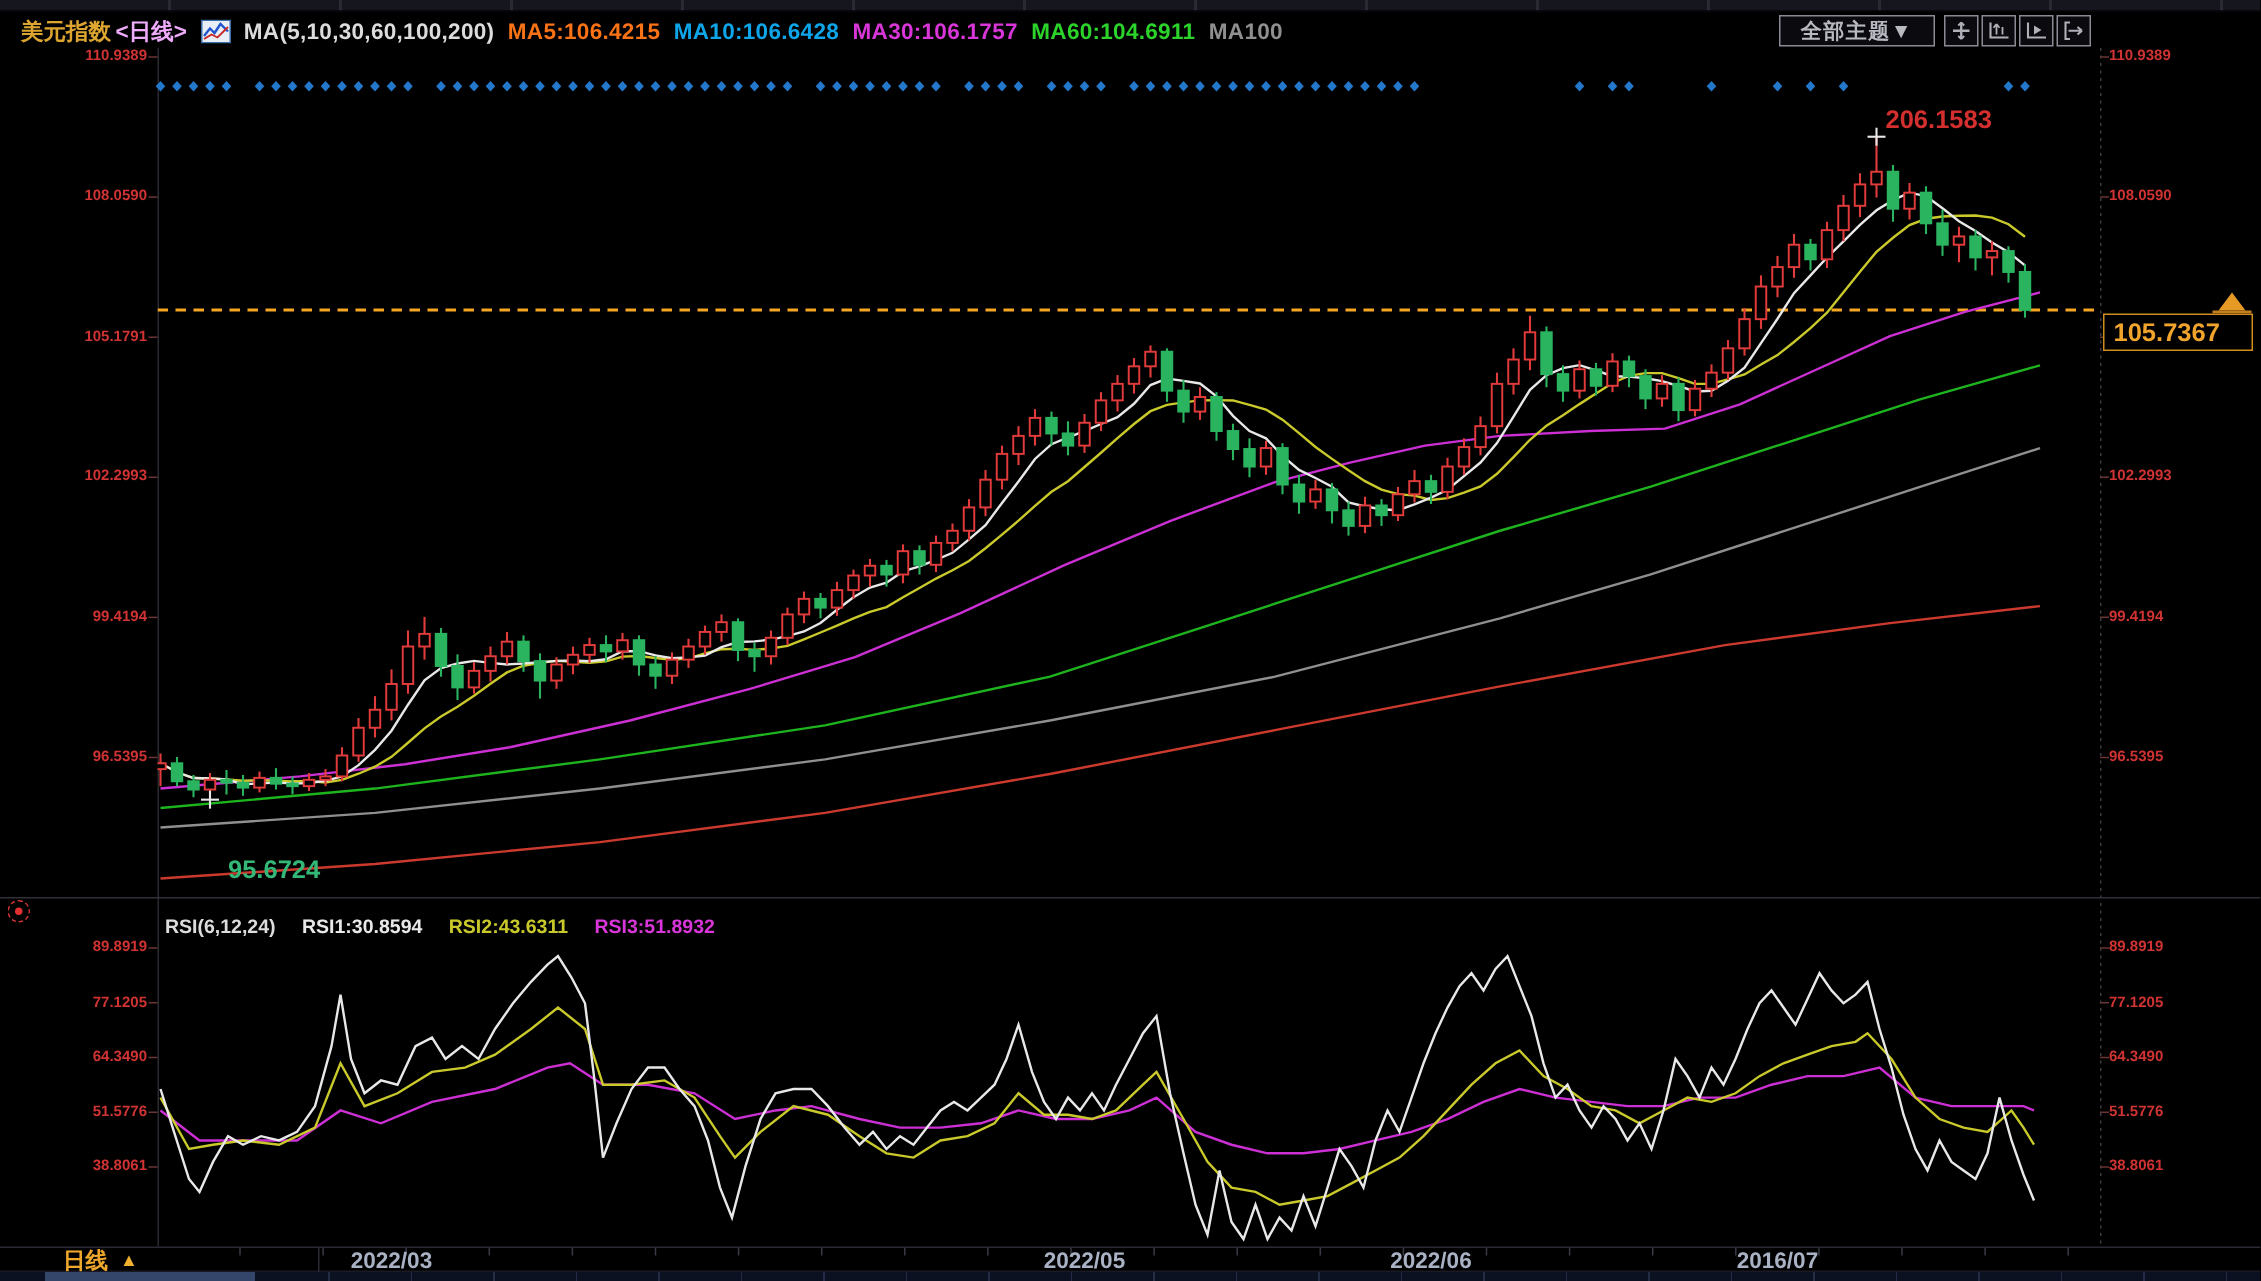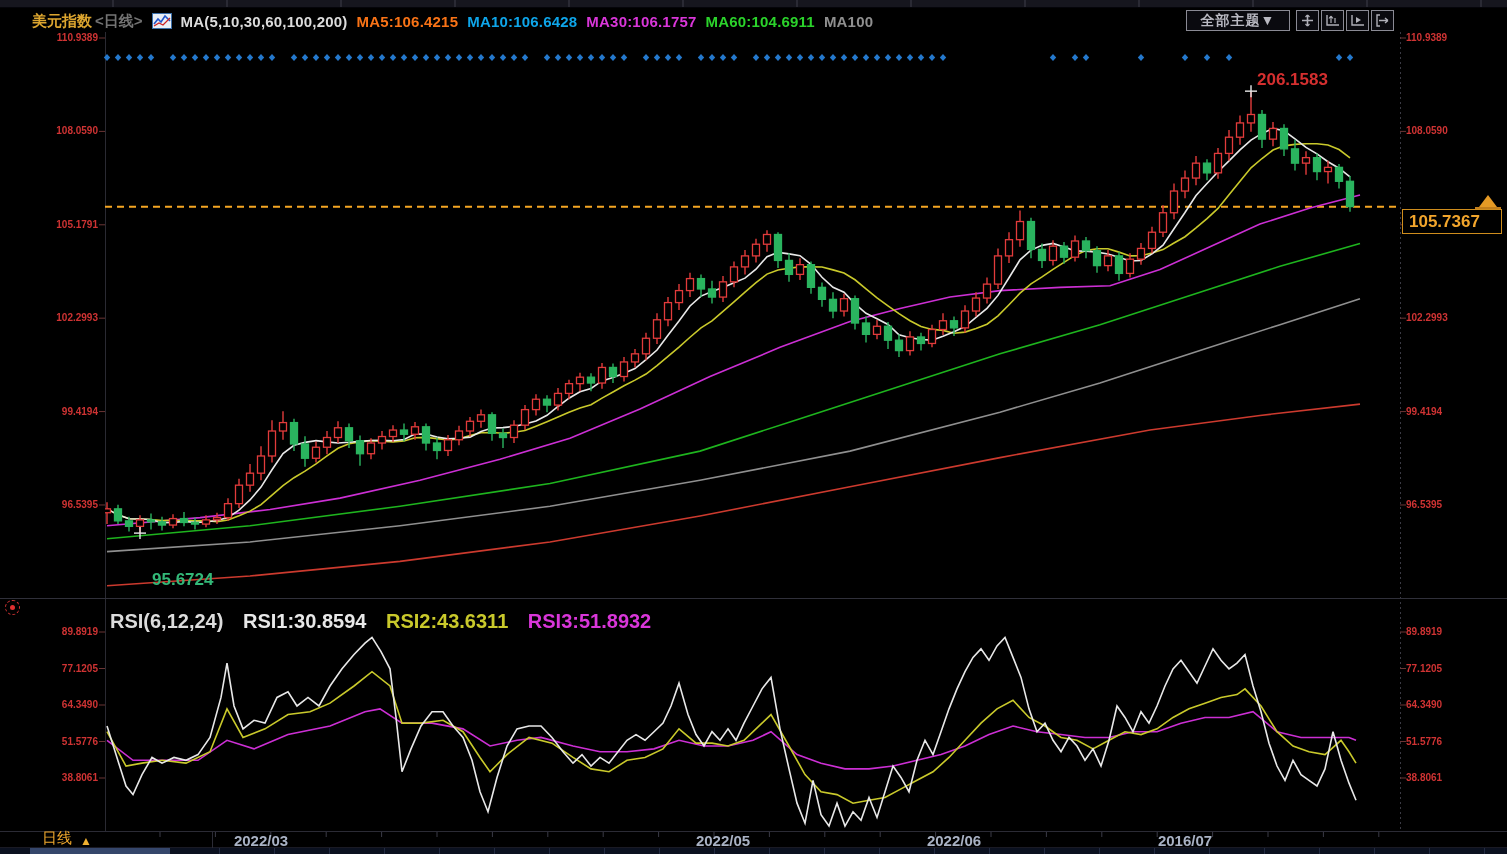--- a/index.html
+++ b/index.html
@@ -6,21 +6,21 @@
   html,body { background:#000; }
   body { width:1507px; height:854px; position:relative; overflow:hidden;
          font-family:"Liberation Sans", sans-serif; }
 
   #top-strip { position:absolute; left:0; top:0; width:1507px; height:8px;
     background:repeating-linear-gradient(90deg,#16161e 0,#16161e 112px,#2a2a34 112px,#2a2a34 114px);
     border-bottom:1px solid #05050a; z-index:4; }
 
   #header-bar { position:absolute; left:0; top:8px; width:1507px; height:26px;
     display:flex; align-items:center; z-index:5; background:transparent; }
-  #header-left { display:flex; align-items:center; gap:9px; padding-left:32px;
+  #header-left { display:flex; align-items:center; gap:9px; padding-left:14px;
     font-size:15px; font-weight:700; white-space:nowrap; }
   .legend-item { font-weight:700; letter-spacing:0.2px; }
   #chart-mini-icon { width:20px; height:16px; display:inline-block; }
 
   #themes-button { position:absolute; left:1186px; top:2px; width:104px; height:21px;
     border:1px solid #8a8a94; color:#b9b9c2; font-size:14px; font-weight:700;
     display:flex; align-items:center; justify-content:center; background:#0a0a0f;
     letter-spacing:1px; cursor:pointer; }
   .tool-icon-btn { position:absolute; top:2px; width:23px; height:21px;
     border:1px solid #8a8a94; background:#0a0a0f; display:flex; align-items:center;
@@ -31,56 +31,56 @@
   .axis-label.left { width:96px; text-align:right; }
   .axis-label.right { text-align:left; }
   .date-label { position:absolute; width:90px; text-align:center; font-size:15px;
     font-weight:700; color:#a9b2c4; z-index:3; }
 
   #rsi-target-icon { position:absolute; left:5px; top:600px; width:15px; height:15px;
     border:1px dashed #d23333; border-radius:50%; z-index:3; }
   #rsi-target-icon::after { content:""; position:absolute; left:4px; top:4px;
     width:5px; height:5px; background:#e03030; border-radius:50%; }
 
-  #rsi-legend { position:absolute; left:110px; top:610px; z-index:3; font-size:20px;
+  #rsi-legend { position:absolute; left:110px; top:610px; z-index:3; font-size:13px;
     font-weight:700; white-space:nowrap; }
   #rsi-legend span { margin-right:14px; }
 
   #high-label { position:absolute; left:1257px; top:70px; font-size:17px;
     font-weight:700; color:#d42f2f; z-index:3; }
   #low-label { position:absolute; left:152px; top:527px; font-size:17px;
     font-weight:700; color:#33b878; z-index:3;margin-top:43px; }
 
   #price-tag { position:absolute; left:1402px; top:209px; width:100px; height:25px;
     background:#000; border:1px solid #cf8d1d; color:#f2a52c; font-size:17px;
     font-weight:700; line-height:23px; padding-left:6px; z-index:4; }
 
   #footer-row { position:absolute; left:0; top:832px; width:1353px; height:16px; z-index:3; }
   #period-cell { position:absolute; left:0; top:832px; width:213px; height:16px;
-    border-right:1px solid #2b2b35; color:#f0a82c; font-size:15px; font-weight:400;
-    padding-left:42px; z-index:3; display:flex; align-items:flex-end; gap:8px; }
+    border-right:1px solid #2b2b35; color:#f0a82c; font-size:15px; font-weight:700;
+    padding-left:42px; z-index:3; display:flex; align-items:center; gap:8px; }
   #period-arrow { color:#f0b030; font-size:12px; }
 
   #bottom-strip { position:absolute; left:0; top:848px; width:1507px; height:6px;
     background:repeating-linear-gradient(90deg,#0b1120 0,#0b1120 54px,#232c44 54px,#232c44 55px);
     z-index:3; }
   #bottom-strip-thumb { position:absolute; left:30px; top:0; width:140px; height:6px;
     background:#35466b; }
 
   #chart-svg { position:absolute; left:0; top:0; z-index:1; }
 </style>
 </head>
 <body>
 
 <div id="top-strip"></div>
 
 <div id="header-bar">
   <div id="header-left">
     <span style="color: rgb(220, 165, 47);">美元指数</span>
-    <span style="margin-left: -6px; color: #737373;">&lt;日线&gt;</span>
+    <span style="margin-left: -6px; color: #f0abfc;">&lt;日线&gt;</span>
     <span id="chart-mini-icon">
       <svg width="20" height="16" viewBox="0 0 20 16">
         <rect x="0.5" y="0.5" width="19" height="15" fill="#e8eef6" stroke="#3a6ea8"></rect>
         <polyline points="2,11 6,6 9,9 13,3 18,8" fill="none" stroke="#2255cc" stroke-width="1.6"></polyline>
         <polyline points="2,13 7,10 11,12 18,5" fill="none" stroke="#cc2222" stroke-width="1.2"></polyline>
       </svg>
     </span>
     <span class="legend-item" style="color: rgb(220, 220, 220);">MA(5,10,30,60,100,200)</span>
     <span class="legend-item" style="color: #f97316;">MA5:106.4215</span>
     <span class="legend-item" style="color: #0ea5e9;">MA10:106.6428</span>

